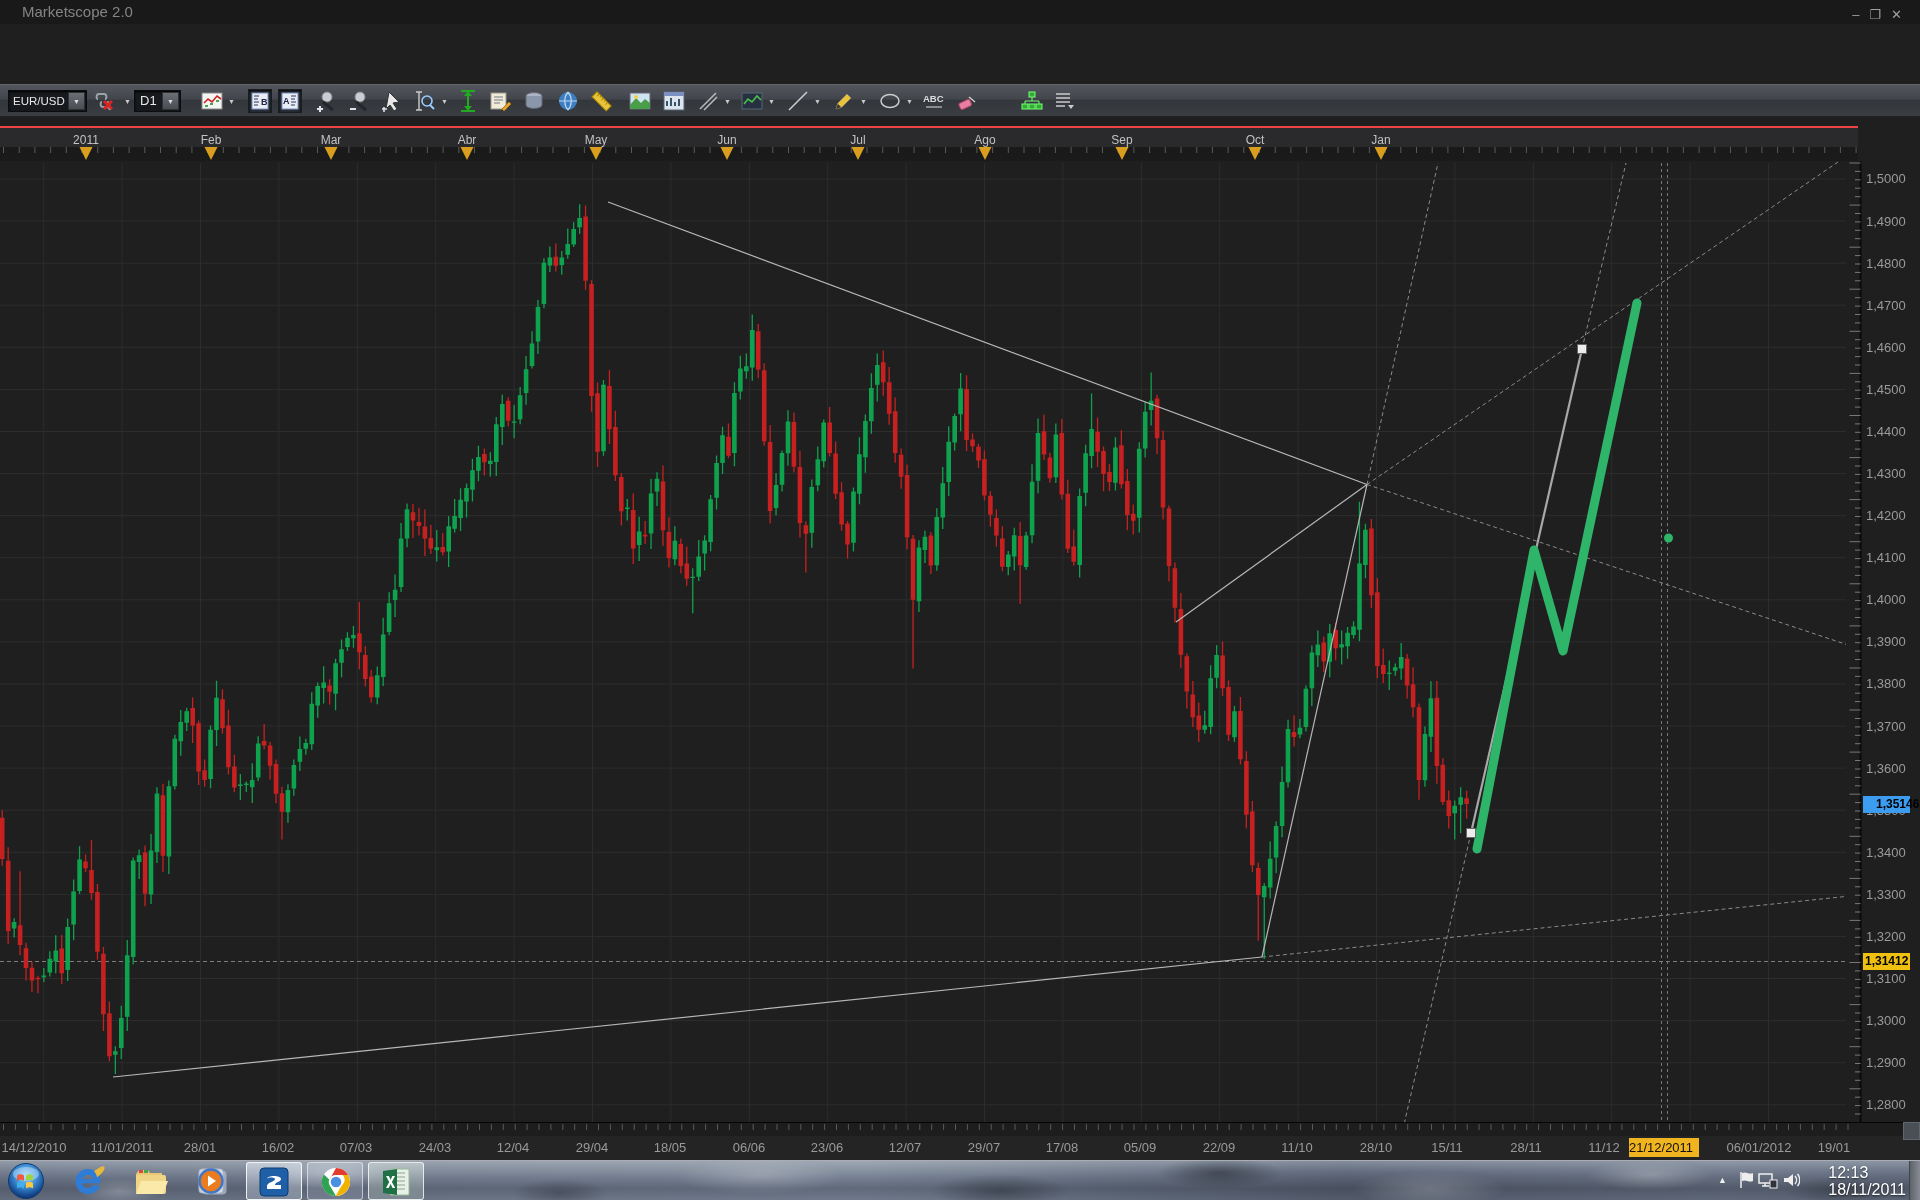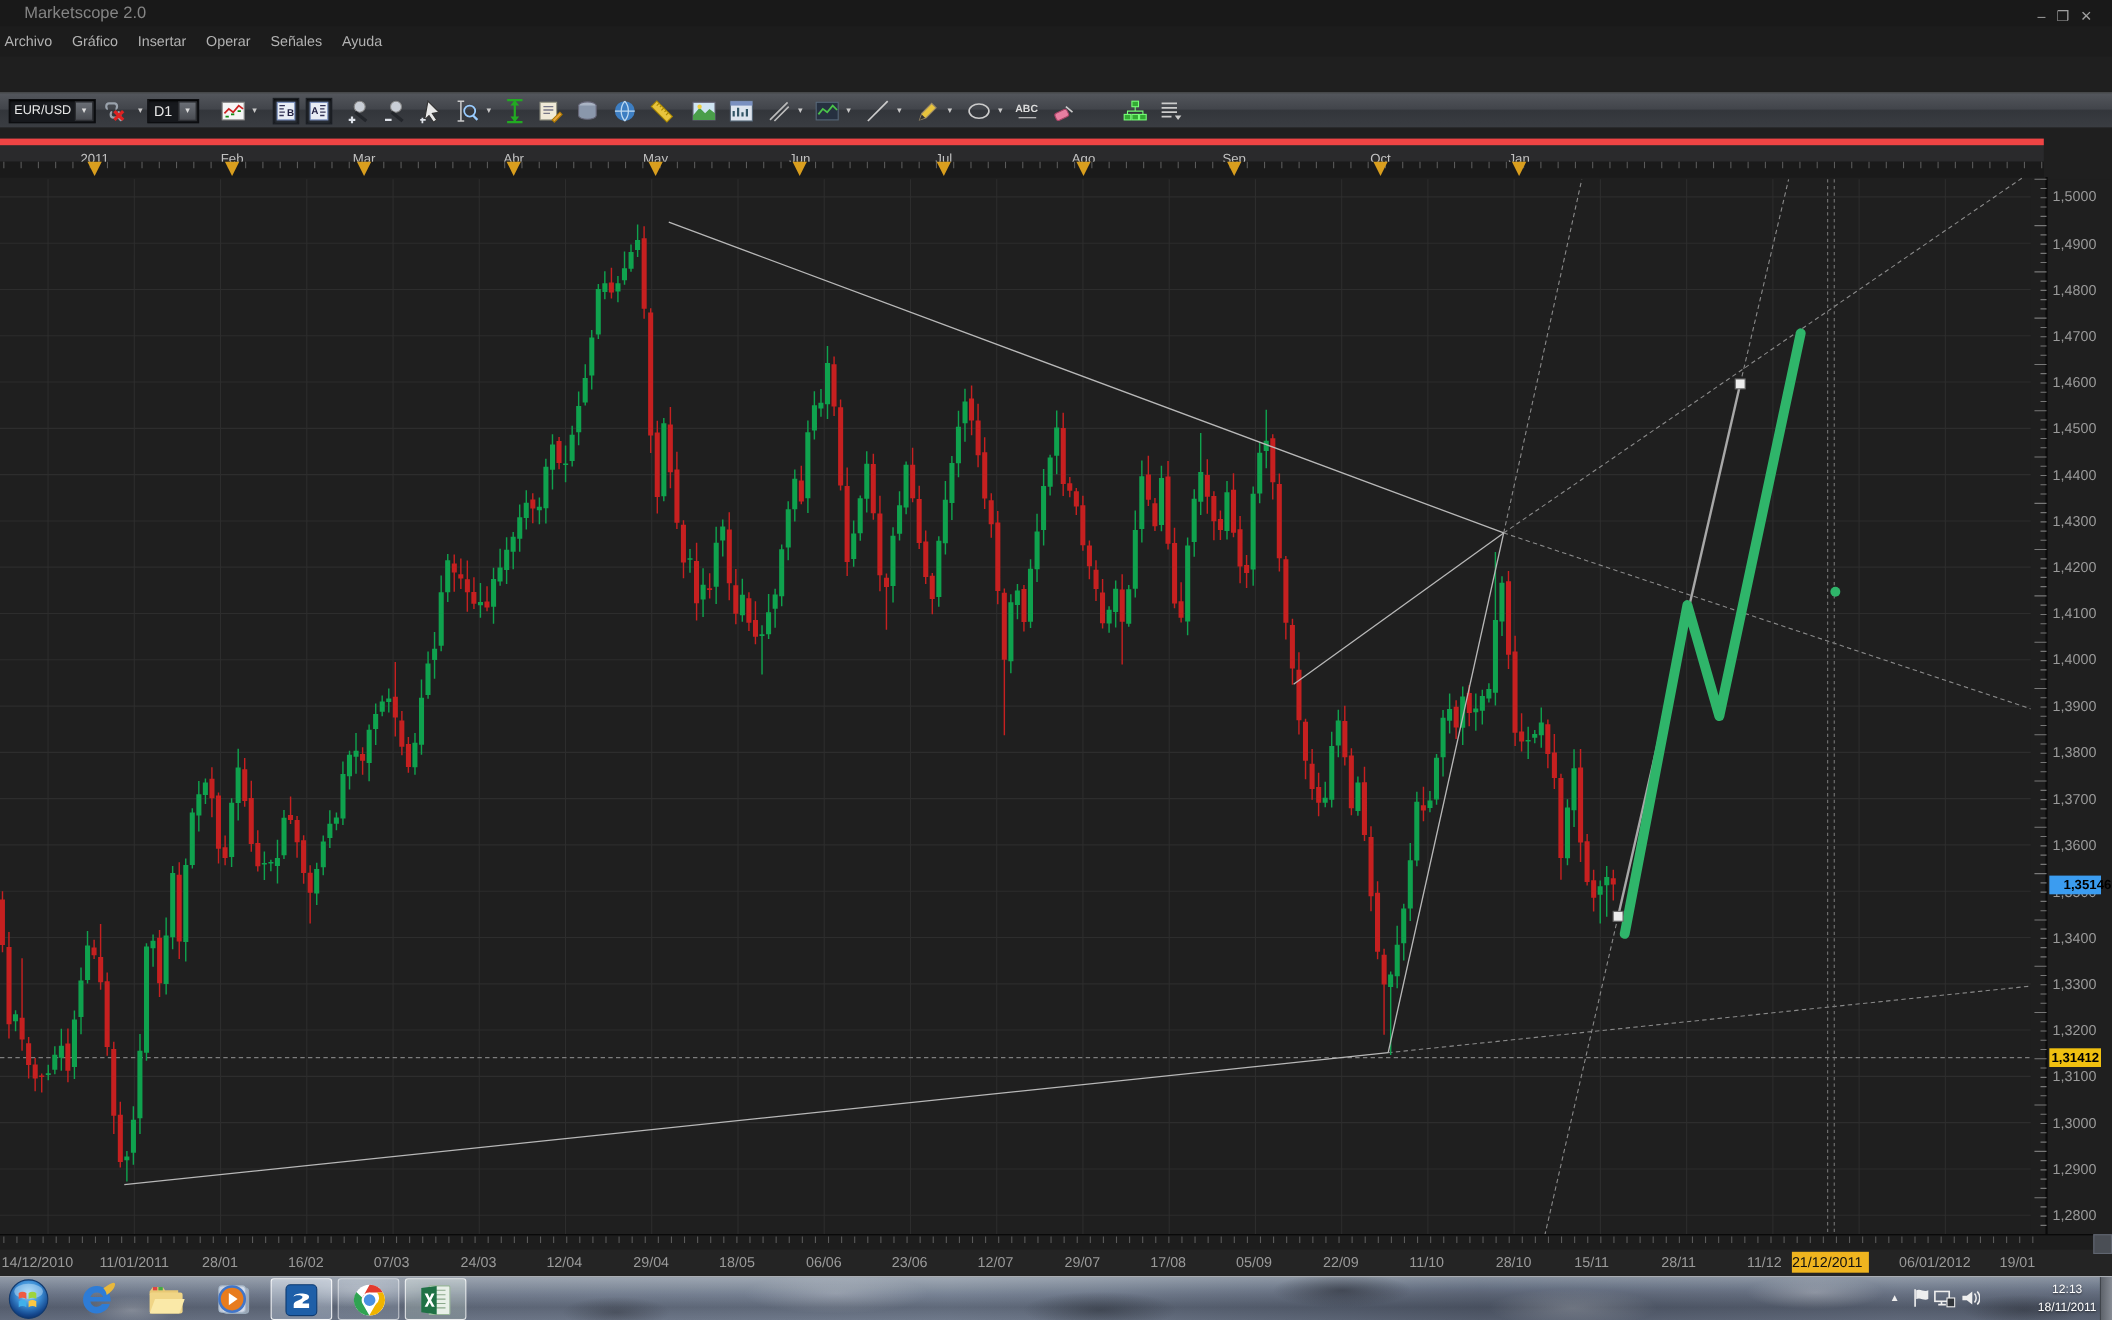--- a/index.html
+++ b/index.html
@@ -16,44 +16,43 @@
 .tab.act{background:#0c0c0c;border-color:#2a2a2a;color:#e8a33d}
 #twb{right:6px;top:6px;color:#909090;font-size:11px;letter-spacing:6px}
 
 #toolbar{left:0;top:84px;width:1920px;height:33px;background:linear-gradient(#53565c,#42454b 45%,#33363b 50%,#3a3d42);border-top:1px solid #606468;border-bottom:1px solid #222}
 .combo{position:absolute;top:5px;height:22px;background:#17191d;border:1px solid #0c0d10;box-shadow:inset 0 1px 2px #000;color:#e8e8e8;font-size:13px;line-height:20px;padding-left:5px}
 .cbtn{position:absolute;right:1px;top:1px;width:17px;height:18px;background:linear-gradient(#6a6e75,#4a4d53);border:1px solid #2e3034;color:#ddd;font-size:7px;text-align:center;line-height:18px}
 .darr{position:absolute;top:13px;color:#c8c8c8;font-size:7px}
 .tbtn{position:absolute;top:4px;width:24px;height:24px}
 .pressed{background:#2b3038;border:1px solid #1a1d22;box-shadow:inset 0 1px 3px #000}
 
-#mbar{left:0;top:126px;width:1858px;height:21px;background:#2a2a2c;border-top:6px solid #ef4444}
+#mbar{left:0;top:126px;width:1858px;height:21px;background:#2a2a2c;border-top:2px solid #ef4444}
 #mbar2{left:0;top:147px;width:1858px;height:15px;background:#1a1a1a;border-bottom:1px solid #000}
 .ml{position:absolute;top:5px;width:60px;text-align:center;color:#c2c2c2;font-size:12px}
 #bbar{left:0;top:1122px;width:1920px;height:14px;background:#1d1d1d;border-top:1px solid #060606}
 #dbar{left:0;top:1136px;width:1920px;height:24px;background:#242424}
 .dl{position:absolute;top:4px;width:90px;text-align:center;color:#9a9a9a;font-size:13px}
 #dtag{position:absolute;left:1629px;top:2px;width:70px;height:19px;background:#efb41f;color:#111;font-size:13px;text-align:left;line-height:19px}
 
 #paxis{left:1846px;top:163px;width:74px;height:959px;background:#1f1f1f}
 .pl{position:absolute;left:20px;color:#9a9a9a;font-size:13px}
 #ptag-b{position:absolute;left:17px;top:633px;width:47px;height:17px;background:#3b9cf0;color:#000;font-size:12px;font-weight:bold;line-height:17px;padding-left:13px}
 #ptag-o{position:absolute;left:17px;top:790px;width:47px;height:17px;background:#f0c010;color:#000;font-size:12px;font-weight:bold;line-height:17px;padding-left:2px}
 #corner{left:1903px;top:1122px;width:17px;height:18px;background:#4a4e55;border:1px solid #606570}
 
 #task{left:0;top:1160px;width:1920px;height:40px;background:radial-gradient(60px 18px at 120px 30px,rgba(255,255,255,.25),rgba(255,255,255,0) 70%),radial-gradient(90px 22px at 330px 12px,rgba(255,255,255,.30),rgba(255,255,255,0) 70%),radial-gradient(70px 20px at 560px 32px,rgba(30,32,38,.35),rgba(30,32,38,0) 70%),radial-gradient(120px 26px at 760px 15px,rgba(255,255,255,.22),rgba(255,255,255,0) 70%),radial-gradient(100px 24px at 1000px 30px,rgba(25,28,34,.40),rgba(25,28,34,0) 70%),radial-gradient(90px 22px at 1220px 12px,rgba(20,22,28,.45),rgba(20,22,28,0) 70%),radial-gradient(110px 25px at 1430px 28px,rgba(255,255,255,.20),rgba(255,255,255,0) 70%),radial-gradient(90px 22px at 1650px 14px,rgba(255,255,255,.25),rgba(255,255,255,0) 70%),radial-gradient(80px 20px at 1840px 30px,rgba(28,30,36,.35),rgba(28,30,36,0) 70%),linear-gradient(90deg,#787d86,#82878f 20%,#888e96 45%,#666b74 70%,#757a83 90%,#6e737c),linear-gradient(#989da4,#70757e 40%,#5a5f68 70%,#686d76);background-blend-mode:normal,normal,normal,normal,normal,normal,normal,normal,normal,overlay,normal;border-top:1px solid #aaadb3}
 .tkbtn{position:absolute;top:1px;width:56px;height:38px;border-radius:3px}
-#clock{position:absolute;right:14px;top:3px;color:#fff;font-size:11px;text-align:center;line-height:17px;text-shadow:0 1px 2px rgba(0,0,0,.6)}
+#clock{position:absolute;right:14px;top:3px;color:#fff;font-size:16px;line-height:17px;text-shadow:0 1px 2px rgba(0,0,0,.6)}
 #showdesk{position:absolute;right:0;top:0;width:11px;height:40px;background:linear-gradient(90deg,#5e636b,#868b94);border-left:1px solid #40444b}
 svg{position:absolute;display:block}
 </style></head><body>
 <div id="root">
 
 <div class="abs" id="title">Marketscope 2.0<span class="abs" id="winbtn">–❐✕</span></div>
-<div class="abs" id="menu"><span style="margin-left:0">Archivo</span><span>Gráfico</span><span>Insertar</span><span>Operar</span><span>Señales</span><span>Ayuda</span></div>
 
 
 <div class="abs" id="toolbar">
 <div class="combo" style="left:8px;width:79px;font-size:11.5px;padding-left:4px">EUR/USD<span class="cbtn">▼</span></div>
 <svg class="tbtn" style="left:94px" viewBox="0 0 24 24">
         <g stroke="#9aa2ac" stroke-width="2" fill="none">
           <path d="M4 10c-2 0-2-5 1-5h5c3 0 3 5 1 5"></path>
           <path d="M8 13c-2 0-2 5 1 5h5c3 0 3 5 0 0 2 0 2-5-1-5"></path>
         </g>
         <path d="M10 12l8 8M18 12l-8 8" stroke="#d22" stroke-width="3"></path>

